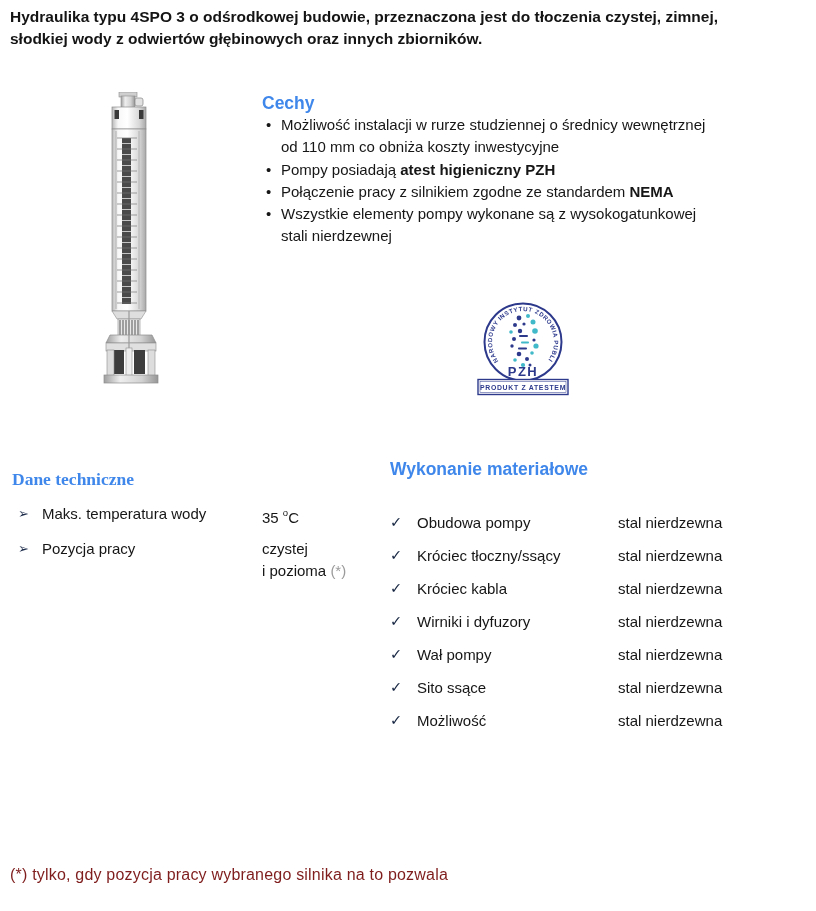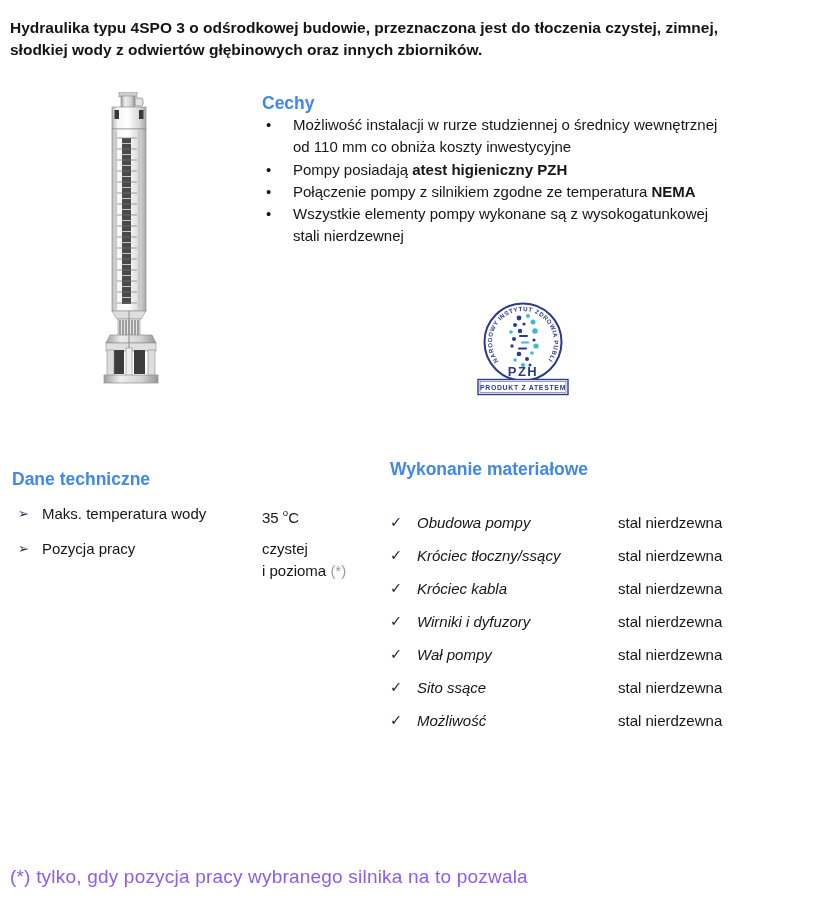--- a/index.html
+++ b/index.html
@@ -4,55 +4,55 @@
 <style>
   * { margin:0; padding:0; box-sizing:border-box; }
   html,body { width:816px; height:911px; background:#ffffff; }
   body { font-family:"Liberation Sans", sans-serif; color:#161616; position:relative; overflow:hidden; }
 
   .page { position:relative; width:816px; height:911px; background:#fff; }
 
   .intro {
     position:absolute; left:10px; top:6px; width:806px;
     font-size:15.5px; font-weight:700; line-height:21.5px;
-    color:#141414; white-space:pre-line;margin-top:11px;
+    color:#141414; white-space:pre-line;
   }
 
   .pump-wrap { position:absolute; left:103px; top:92px; width:56px; height:292px; }
 
   .section-title { font-size:17.5px; font-weight:700; color:#3f87ea; }
 
   .features { position:absolute; left:262px; top:93px; width:548px; }
   .features .section-title { }
   .features ul { list-style:none; }
   .features li { display:flex; font-size:15px; line-height:22.3px; color:#161616; }
   .features .bullet { width:19px; padding-left:4px; flex:0 0 19px; font-size:15px; }
-  .features .li-text { white-space:pre-line;margin-left:12px; }
+  .features .li-text { white-space:pre-line; }
   .features b { font-weight:700; }
 
   .badge-wrap { position:absolute; left:472px; top:301px; width:102px; height:97px; }
 
   .technical { position:absolute; left:12px; top:469px; width:370px; }
-  .technical .section-title { margin-bottom:13px; }
+  .technical .section-title { margin-bottom:13px;font-family:Liberation Serif, serif; }
   .t-row { display:flex; font-size:15px; line-height:22px; margin-bottom:9px; color:#161616; }
   .t-row .arrow { flex:0 0 30px; padding-left:6px; color:#1c2b4a; font-size:13px; font-family:"DejaVu Sans", sans-serif; }
   .t-row .t-label { flex:0 0 220px; }
   .t-row .t-value { white-space:pre-line; }
   .t-row sup { font-size:9.5px; position:relative; top:-1px; }
   .muted { color:#9b9b9b; }
 
   .materials { position:absolute; left:390px; top:459px; width:420px; }
   .materials .section-title { margin-bottom:32px; }
   .m-row { display:flex; font-size:15px; line-height:21px; margin-bottom:12px; color:#161616; }
   .m-row .check { flex:0 0 27px; color:#13233f; font-family:"DejaVu Sans", sans-serif; font-size:14.5px; }
-  .m-row .part { flex:0 0 201px;font-style:italic; }
+  .m-row .part { flex:0 0 201px; }
 
   .footnote {
     position:absolute; left:10px; top:866px;
-    font-size:19px; color:#8b5cf6; letter-spacing:0.2px;
+    font-size:16px; color:#7f1d1d; letter-spacing:0.2px;
   }
 
   .ring-text { font-size:6.1px; font-weight:700; letter-spacing:0.58px; fill:#2d3a8c; }
   .pzh-text { font-size:13px; font-weight:700; letter-spacing:1.5px; fill:#2d3a8c; }
   .banner-text { font-size:6.9px; font-weight:700; letter-spacing:0.7px; fill:#2d3a8c; }
 </style>
 </head>
 <body>
 
 <div class="page">
@@ -158,21 +158,21 @@
           <span class="bullet">•</span>
           <span class="li-text"><span>Możliwość instalacji w rurze studziennej o średnicy wewnętrznej
 od 110 mm co obniża koszty inwestycyjne</span><b></b></span>
         </li>
       <li>
           <span class="bullet">•</span>
           <span class="li-text"><span>Pompy posiadają </span><b>atest higieniczny PZH</b></span>
         </li>
       <li>
           <span class="bullet">•</span>
-          <span class="li-text"><span>Połączenie pompy z silnikiem zgodne ze temperatura </span><b>NEMA</b></span>
+          <span class="li-text"><span>Połączenie pracy z silnikiem zgodne ze standardem </span><b>NEMA</b></span>
         </li>
       <li>
           <span class="bullet">•</span>
           <span class="li-text"><span>Wszystkie elementy pompy wykonane są z wysokogatunkowej
 stali nierdzewnej</span><b></b></span>
         </li>
     </ul>
   </div>
 
   <div class="badge-wrap">

